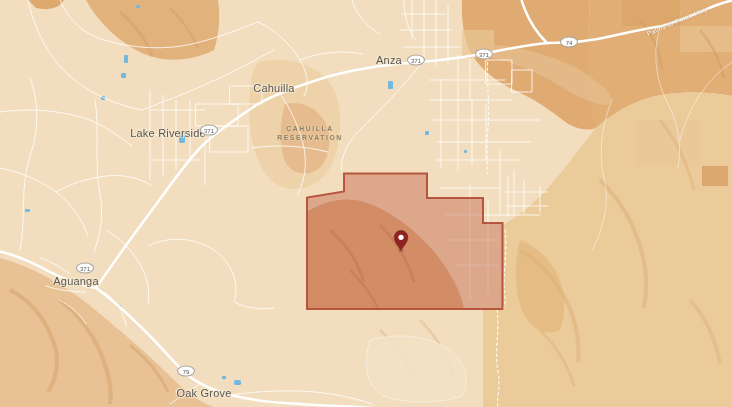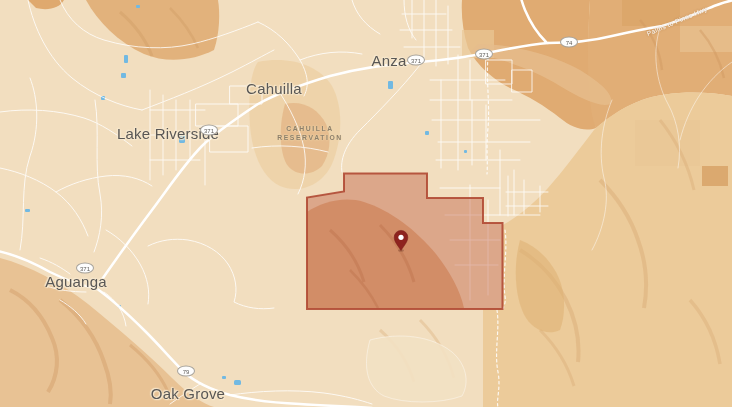--- a/index.html
+++ b/index.html
@@ -1,19 +1,19 @@
 <!DOCTYPE html>
 <html><head>
 <meta charset="utf-8">
 <style>
   html,body{margin:0;padding:0;background:#e8e8e8;font-family:"Liberation Sans",sans-serif;}
   #map{position:relative;width:732px;height:407px;overflow:hidden;background:#f2debf;}
   #map svg{position:absolute;left:0;top:0;display:block;}
   .lbl{position:absolute;transform:translate(-50%,-50%);white-space:nowrap;pointer-events:none;}
-  .place{font-size:15px;color:#595755;letter-spacing:.2px;
+  .place{font-size:11px;color:#595755;letter-spacing:.2px;
          text-shadow:0 0 2px #f6e8cf,0 0 2px #f6e8cf,1px 1px 1px #f6e8cf,-1px -1px 1px #f6e8cf;}
   .area{font-size:6.8px;font-weight:bold;color:#8d7f6b;letter-spacing:1.6px;text-align:center;line-height:1.3;
         text-shadow:0 0 2px #eed7ac,0 0 2px #eed7ac;}
   .roadlbl{font-size:6.5px;color:#ffffff;transform:translate(-50%,-50%) rotate(-23deg);
            text-shadow:0 0 2px rgba(150,100,50,.8);letter-spacing:.4px;}
   .shield{position:absolute;transform:translate(-50%,-50%);width:18px;height:11px;border-radius:50%;
           background:#fdfdfd;border:1px solid #a5a19a;box-sizing:border-box;display:flex;align-items:center;
           justify-content:center;font-size:6px;color:#5f5d5a;letter-spacing:0;}
 </style>
 </head>
@@ -152,21 +152,21 @@
       <ellipse cx="401" cy="250.5" rx="3" ry="1.2" fill="rgba(60,20,10,.25)"></ellipse>
       <path d="M401,250.5 C397.5,245 394.2,241.6 394.2,237.2 A6.8,6.8 0 1 1 407.8,237.2 C407.8,241.6 404.5,245 401,250.5 Z" fill="#8e231f" stroke="#731a17" stroke-width="0.5"></path>
       <circle cx="401" cy="237.3" r="2.6" fill="#ffffff"></circle>
     </g>
   </svg>
 
   <div class="lbl place" style="left:389px;top:60px;">Anza</div>
   <div class="lbl place" style="left:274px;top:88px;">Cahuilla</div>
   <div class="lbl place" style="left:168px;top:133px;">Lake Riverside</div>
   <div class="lbl place" style="left:76px;top:281px;text-align:center;">Aguanga</div>
-  <div class="lbl place" style="left:188px;top:393px;">Oak Grove</div>
+  <div class="lbl place" style="left:204px;top:393px;">Oak Grove</div>
 
   <div class="lbl area" style="left:310px;top:134px;">
     <div>CAHUILLA</div>
     <div>RESERVATION</div>
   </div>
 
   <div class="lbl roadlbl" style="left:677px;top:21px;">Palms to Pines Hwy</div>
 
   <div class="shield" style="left:416px;top:60px;">
       <span>371</span>

